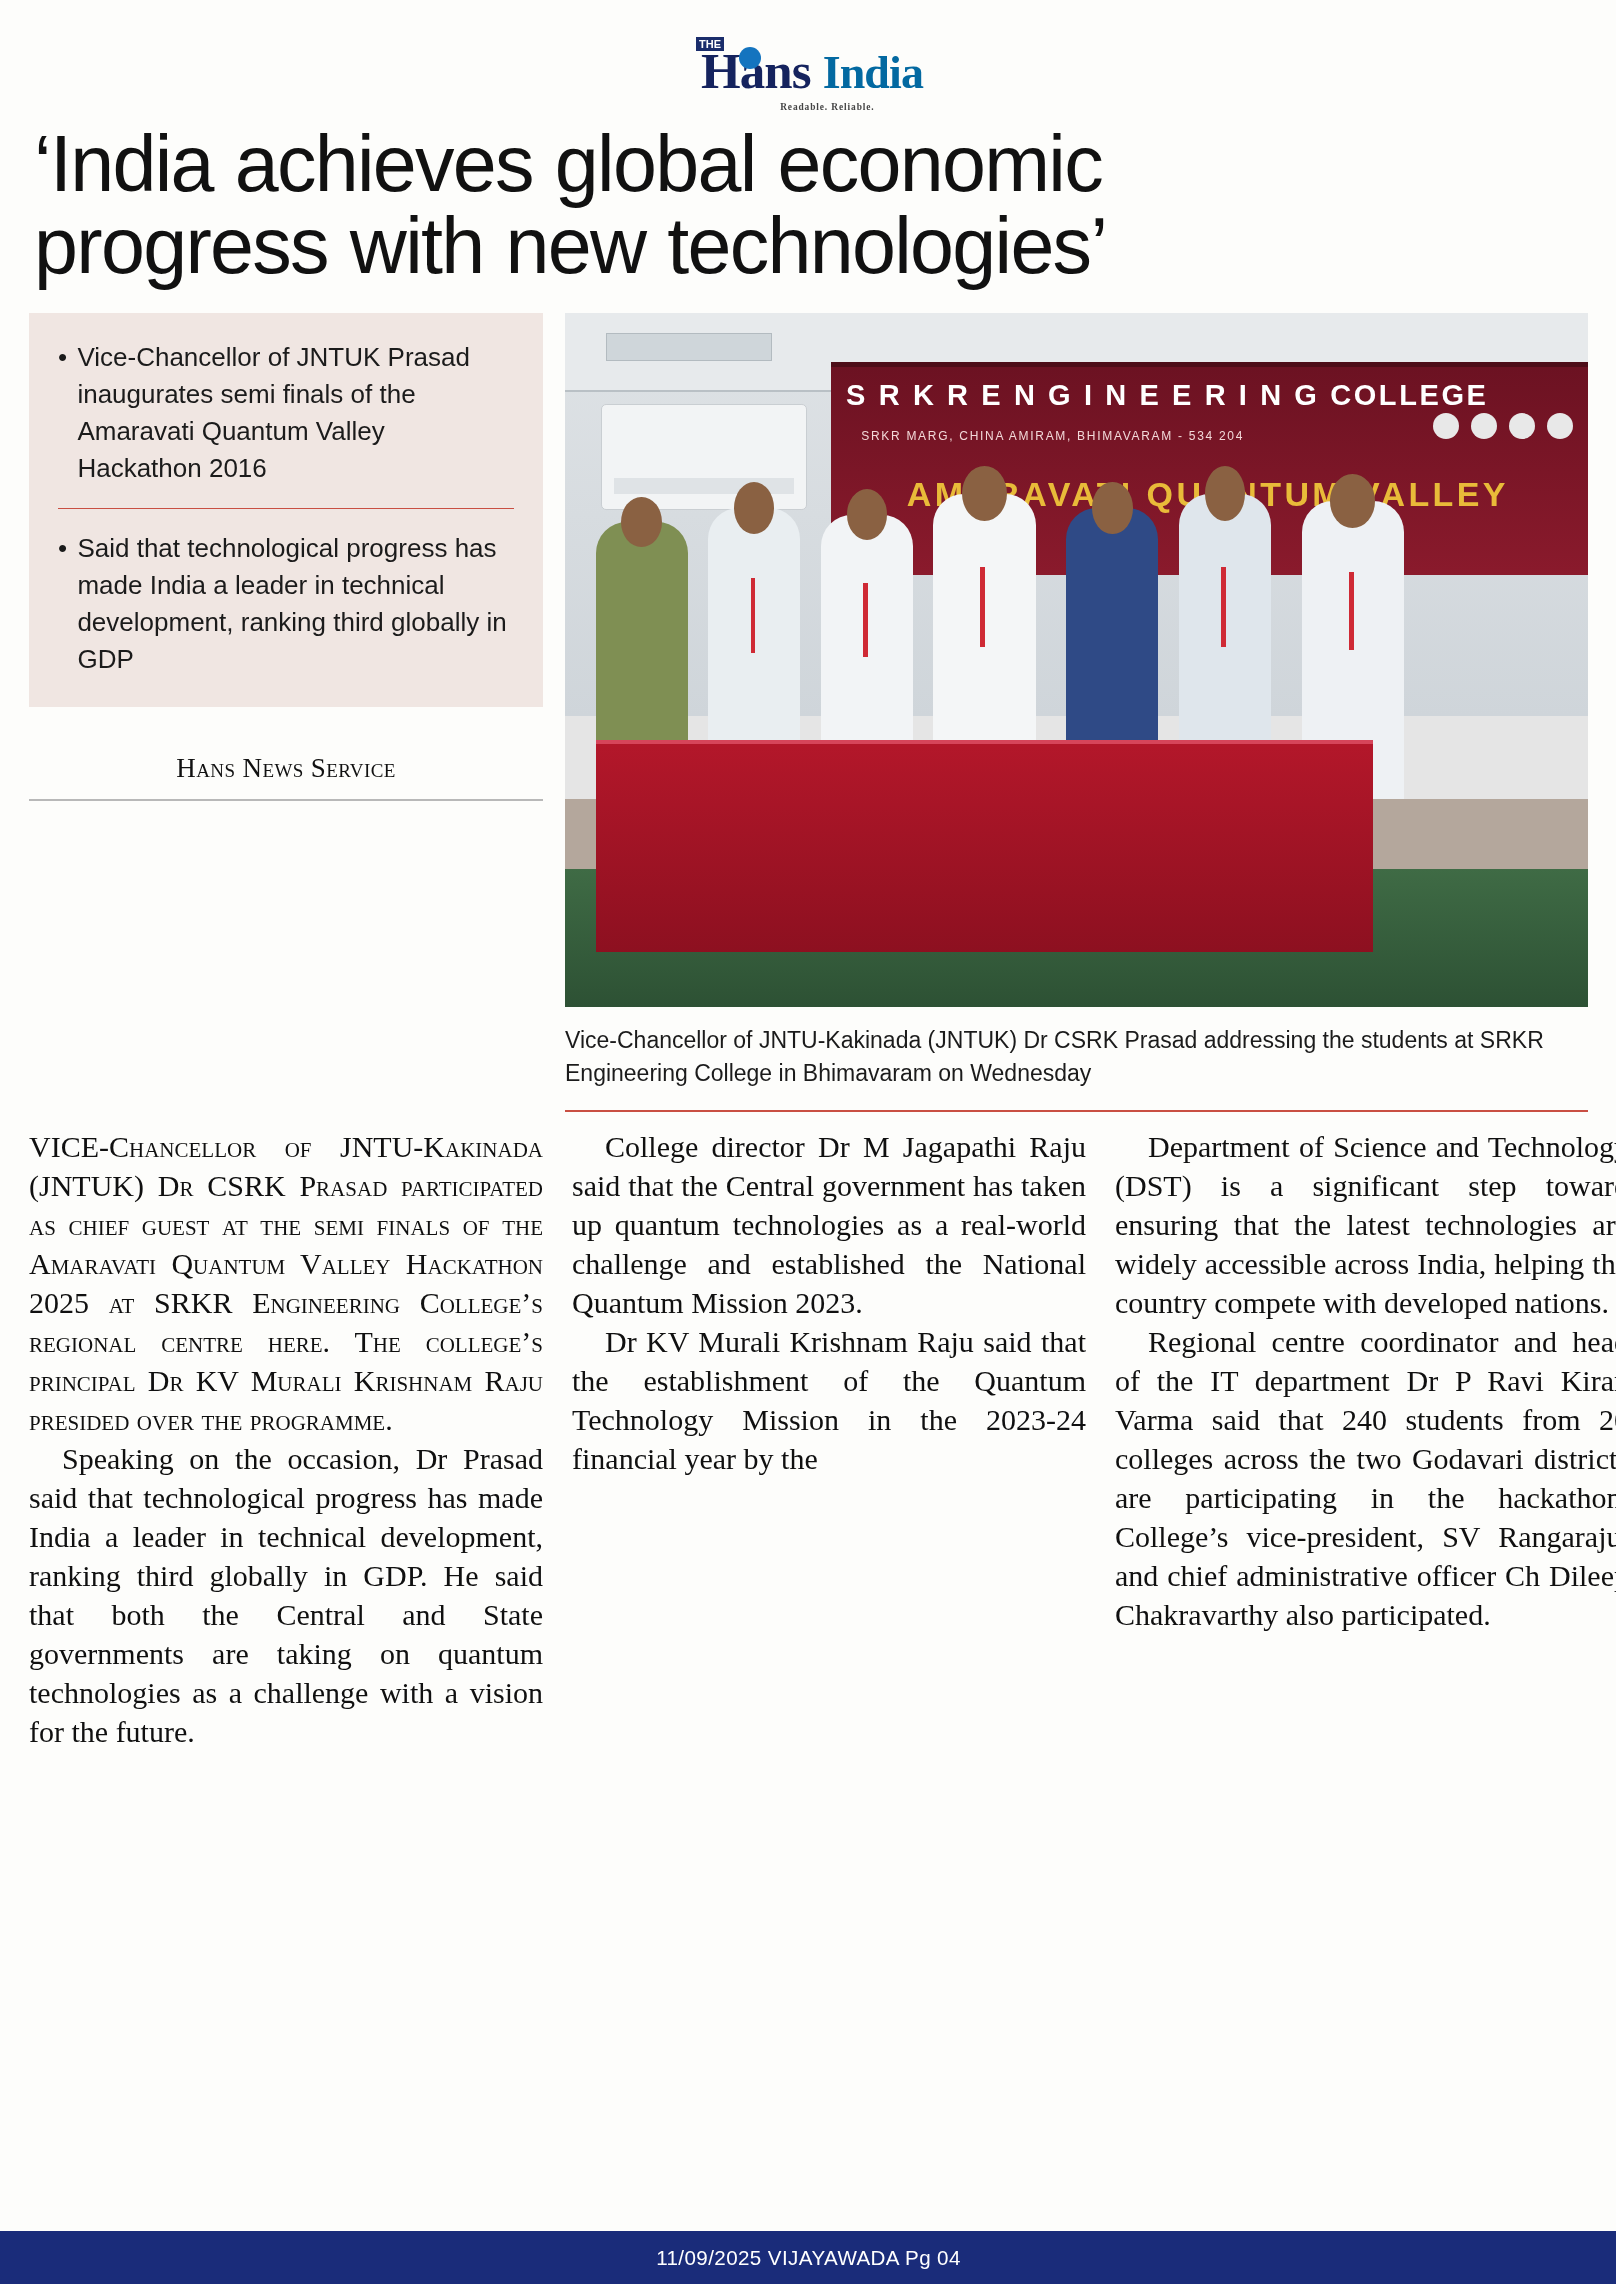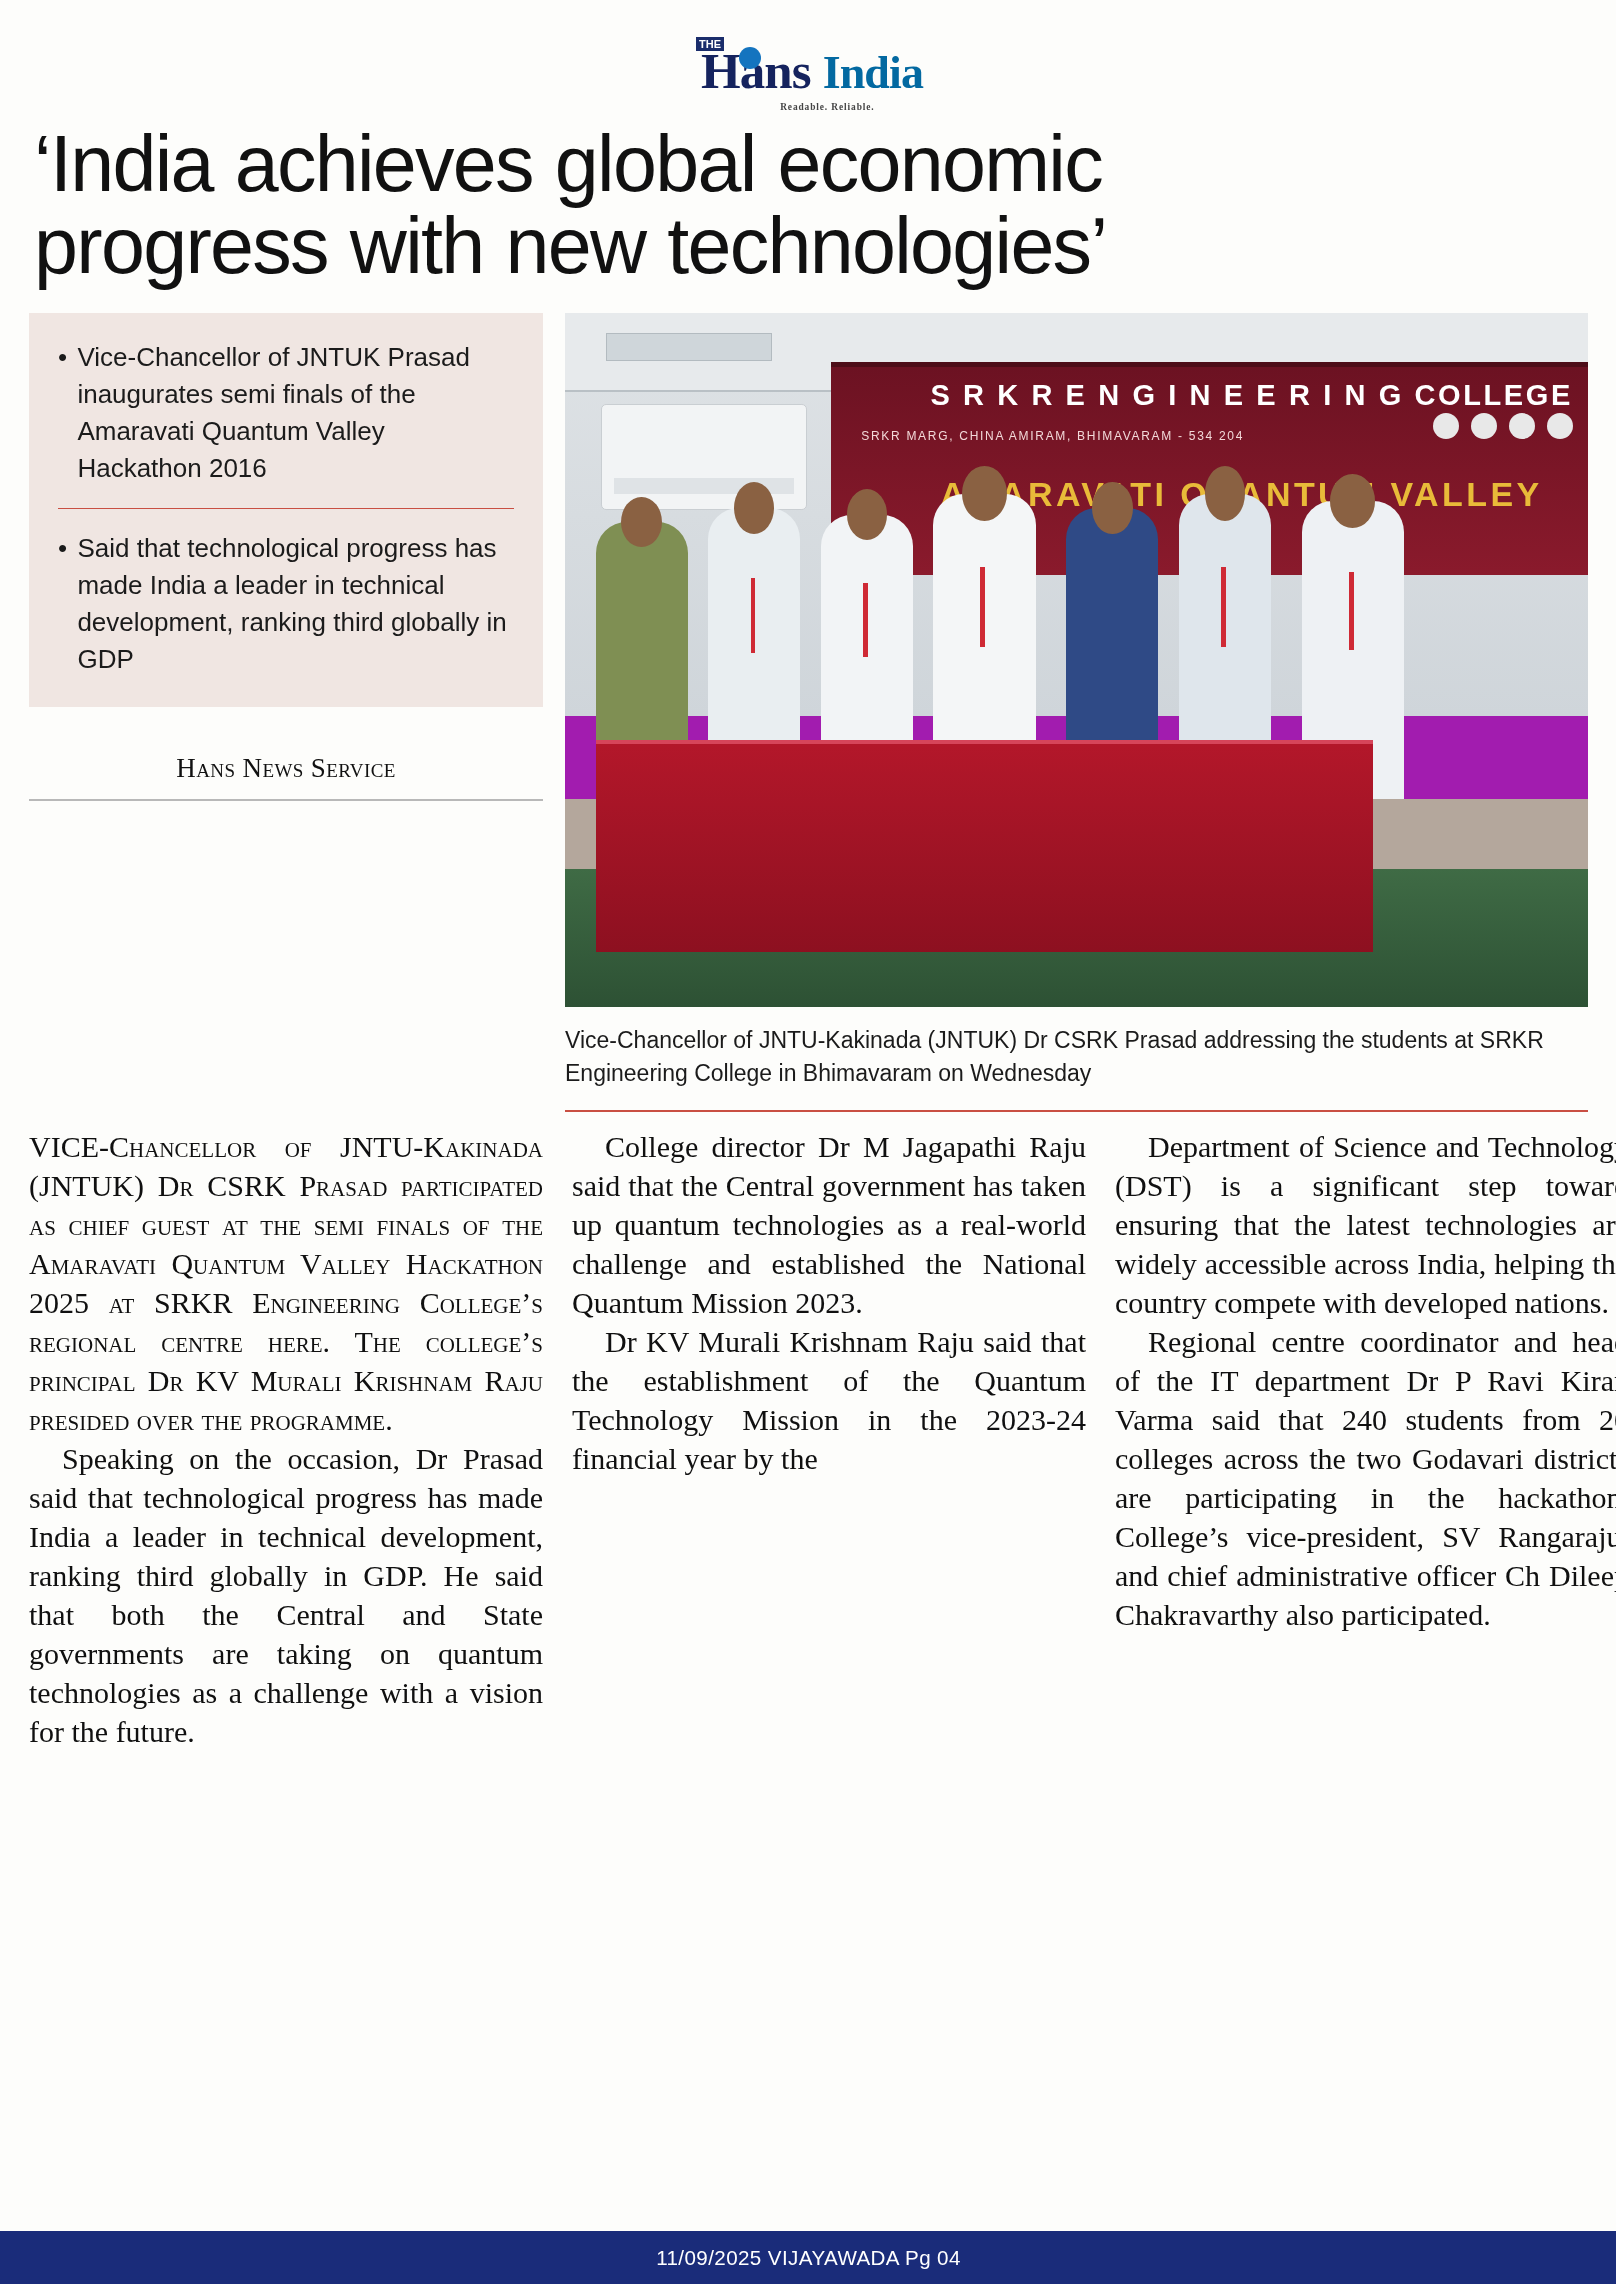--- a/index.html
+++ b/index.html
@@ -153,22 +153,21 @@
 
   
   .photo-col {
     flex: 1 1 auto;
   }
   .photo {
     position: relative;
     width: 100%;
     height: 694px;
     overflow: hidden;
-    background: #a21caf;
-    text-align: right;
+    background: #e5e5e5;
   }
   .ph-wall {
     position: absolute; left:0; top:0; right:0; height: 58%;
     background: linear-gradient(#dfe3e6, #cfd5da);
   }
   .ph-ceil {
     position: absolute; left:0; top:0; right:0; height: 11%;
     background: #e7eaec;
     border-bottom: 2.6px solid #b9c0c5;
   }

